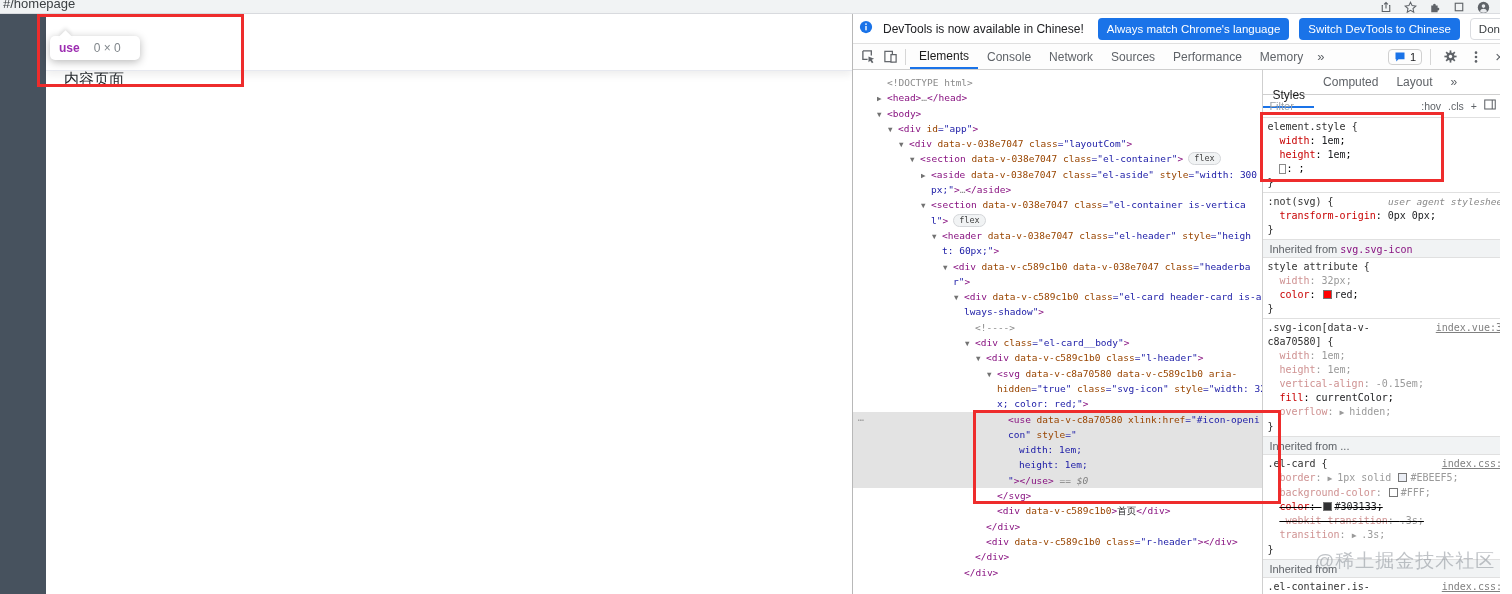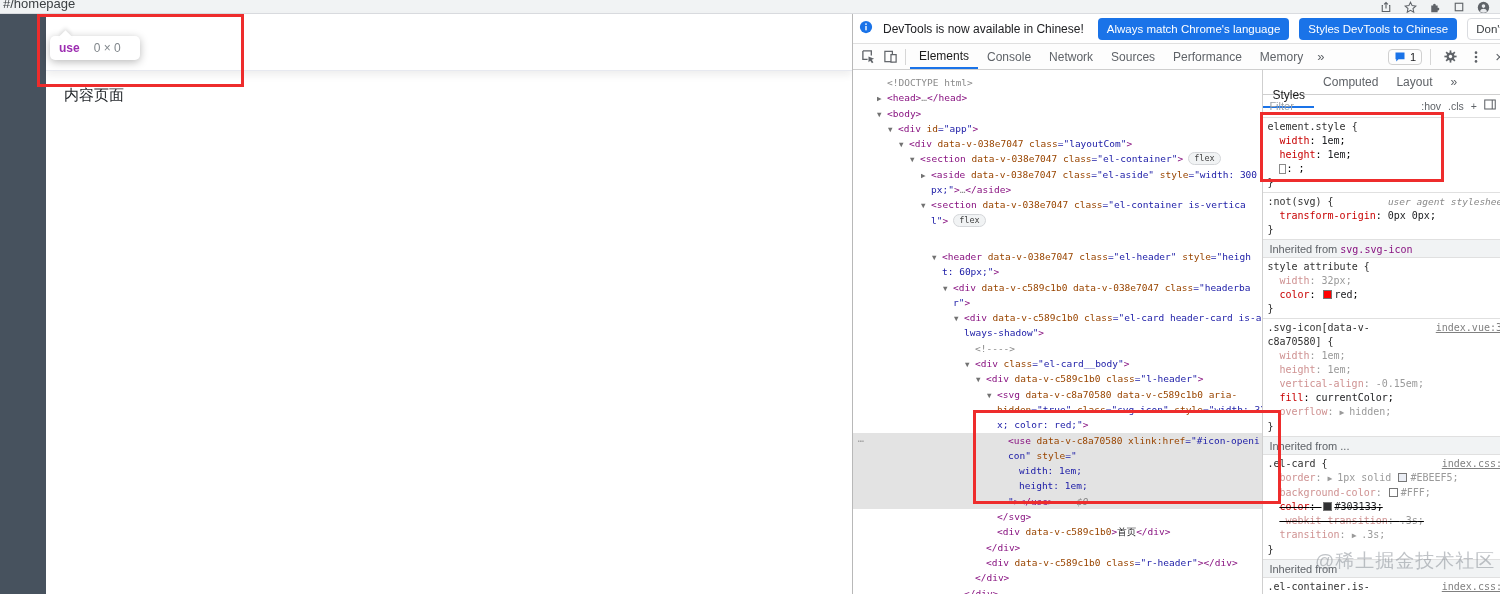--- a/index.html
+++ b/index.html
@@ -11,21 +11,21 @@
     background:#f1f3f4; border-bottom:1px solid #dadce0; overflow:hidden; }
   .url { position:absolute; left:3px; top:-4px; font-size:13px; color:#3c4043; }
   .b-icons { position:absolute; right:6px; top:0; height:14px; display:flex; align-items:center; gap:12px; }
   .b-icons svg { display:block; }
 
   
   .page { position:absolute; left:0; top:14px; width:852px; height:580px; background:#fff; }
   .page-sidebar { position:absolute; left:0; top:0; width:46px; height:100%; background:#47525e; }
   .page-header-card { position:absolute; left:46px; right:0; top:0; height:57px; background:#fff;
     border-bottom:1px solid #e7e9f0; box-shadow:0 4px 8px rgba(0,0,0,.07); }
-  .page-content-text { position:absolute; left:64px; top:72px; font-size:15px; color:#23272b; }
+  .page-content-text { position:absolute; left:64px; top:56px; font-size:15px; color:#23272b; }
   .tooltip { position:absolute; left:50px; top:22px; width:90px; height:24px; background:#fff; border-radius:5px;
     box-shadow:0 2px 8px rgba(0,0,0,.28); display:flex; align-items:center; padding:0 9px; z-index:4; }
   .tooltip .caret { position:absolute; left:11px; top:-4px; width:9px; height:9px; background:#fff; transform:rotate(45deg); box-shadow:-2px -2px 4px rgba(0,0,0,.10); }
   .tt-tag { font-size:12px; font-weight:bold; color:#9d2db1; margin-right:14px; position:relative; z-index:1; }
   .tt-size { font-size:12px; color:#80868b; position:relative; z-index:1; }
 
   
   .anno { position:absolute; border:3px solid #ee2c2c; z-index:6; pointer-events:none; }
   .anno-page { left:37px; top:0; width:207px; height:73px; }
 
@@ -169,21 +169,21 @@
   <div class="devtools">
 
     <div class="infobar">
       <span><svg width="14" height="14" viewBox="0 0 16 16">
             <circle cx="8" cy="8" r="7" fill="#1a73e8"></circle>
             <rect x="7.2" y="6.8" width="1.6" height="5" fill="#fff"></rect>
             <circle cx="8" cy="4.6" r="1" fill="#fff"></circle>
           </svg></span>
       <span class="infobar-text">DevTools is now available in Chinese!</span>
       <button class="ib-btn blue">Always match Chrome's language</button>
-      <button class="ib-btn blue">Styles DevTools to Chinese</button>
+      <button class="ib-btn blue">Switch DevTools to Chinese</button>
       <button class="ib-btn white">Don't show again</button>
 
     </div>
 
     <div class="dt-toolbar">
       <span class="tb-icon">
           <svg width="15" height="15" viewBox="0 0 16 16">
             <path d="M2 2h9v5" fill="none" stroke="#5f6368" stroke-width="1.4"></path>
             <path d="M2 2v9h5" fill="none" stroke="#5f6368" stroke-width="1.4"></path>
             <path d="M8 8 l6 2.5-2.6 1 1.8 2.7-1.5 1-1.8-2.8L8 14z" fill="#5f6368"></path>
@@ -241,21 +241,21 @@
           <div class="trow" style="padding-left: 24px;"><span class="seg-sp"></span><span class="seg-g">&lt;!DOCTYPE html&gt;</span></div>
           <div class="trow" style="padding-left: 24px;"><span class="seg-w">▶</span><span class="seg-t">&lt;head&gt;</span><span class="seg-g">…</span><span class="seg-t">&lt;/head&gt;</span></div>
           <div class="trow" style="padding-left: 24px;"><span class="seg-w">▼</span><span class="seg-t">&lt;body&gt;</span></div>
           <div class="trow" style="padding-left: 35px;"><span class="seg-w">▼</span><span class="seg-t">&lt;div</span><span class="seg-a"> id</span><span class="seg-v">="app"</span><span class="seg-t">&gt;</span></div>
           <div class="trow" style="padding-left: 46px;"><span class="seg-w">▼</span><span class="seg-t">&lt;div</span><span class="seg-a"> data-v-038e7047 class</span><span class="seg-v">="layoutCom"</span><span class="seg-t">&gt;</span></div>
           <div class="trow" style="padding-left: 57px;"><span class="seg-w">▼</span><span class="seg-t">&lt;section</span><span class="seg-a"> data-v-038e7047 class</span><span class="seg-v">="el-container"</span><span class="seg-t">&gt;</span><span class="seg-b">flex</span></div>
           <div class="trow" style="padding-left: 68px;"><span class="seg-w">▶</span><span class="seg-t">&lt;aside</span><span class="seg-a"> data-v-038e7047 class</span><span class="seg-v">="el-aside"</span><span class="seg-a"> style</span><span class="seg-v">="width: 300</span></div>
           <div class="trow" style="padding-left: 68px;"><span class="seg-sp"></span><span class="seg-v">px;"</span><span class="seg-t">&gt;</span><span class="seg-g">…</span><span class="seg-t">&lt;/aside&gt;</span></div>
           <div class="trow" style="padding-left: 68px;"><span class="seg-w">▼</span><span class="seg-t">&lt;section</span><span class="seg-a"> data-v-038e7047 class</span><span class="seg-v">="el-container is-vertica</span></div>
           <div class="trow" style="padding-left: 68px;"><span class="seg-sp"></span><span class="seg-v">l"</span><span class="seg-t">&gt;</span><span class="seg-b">flex</span></div>
-          <div class="trow" style="padding-left: 79px; margin-top: 21px;"><span class="seg-w">▼</span><span class="seg-t">&lt;header</span><span class="seg-a"> data-v-038e7047 class</span><span class="seg-v">="el-header"</span><span class="seg-a"> style</span><span class="seg-v">="heigh</span></div>
+          <div class="trow" style="padding-left: 79px;"><span class="seg-w">▼</span><span class="seg-t">&lt;header</span><span class="seg-a"> data-v-038e7047 class</span><span class="seg-v">="el-header"</span><span class="seg-a"> style</span><span class="seg-v">="heigh</span></div>
           <div class="trow" style="padding-left: 79px;"><span class="seg-sp"></span><span class="seg-v">t: 60px;"</span><span class="seg-t">&gt;</span></div>
           <div class="trow" style="padding-left: 90px;"><span class="seg-w">▼</span><span class="seg-t">&lt;div</span><span class="seg-a"> data-v-c589c1b0 data-v-038e7047 class</span><span class="seg-v">="headerba</span></div>
           <div class="trow" style="padding-left: 90px;"><span class="seg-sp"></span><span class="seg-v">r"</span><span class="seg-t">&gt;</span></div>
           <div class="trow" style="padding-left: 101px;"><span class="seg-w">▼</span><span class="seg-t">&lt;div</span><span class="seg-a"> data-v-c589c1b0 class</span><span class="seg-v">="el-card header-card is-a</span></div>
           <div class="trow" style="padding-left: 101px;"><span class="seg-sp"></span><span class="seg-v">lways-shadow"</span><span class="seg-t">&gt;</span></div>
           <div class="trow" style="padding-left: 112px;"><span class="seg-sp"></span><span class="seg-g">&lt;!----&gt;</span></div>
           <div class="trow" style="padding-left: 112px;"><span class="seg-w">▼</span><span class="seg-t">&lt;div</span><span class="seg-a"> class</span><span class="seg-v">="el-card__body"</span><span class="seg-t">&gt;</span></div>
           <div class="trow" style="padding-left: 123px;"><span class="seg-w">▼</span><span class="seg-t">&lt;div</span><span class="seg-a"> data-v-c589c1b0 class</span><span class="seg-v">="l-header"</span><span class="seg-t">&gt;</span></div>
           <div class="trow" style="padding-left: 134px;"><span class="seg-w">▼</span><span class="seg-t">&lt;svg</span><span class="seg-a"> data-v-c8a70580 data-v-c589c1b0 aria-</span></div>
           <div class="trow" style="padding-left: 134px;"><span class="seg-sp"></span><span class="seg-a">hidden</span><span class="seg-v">="true"</span><span class="seg-a"> class</span><span class="seg-v">="svg-icon"</span><span class="seg-a"> style</span><span class="seg-v">="width: 32p</span></div>

